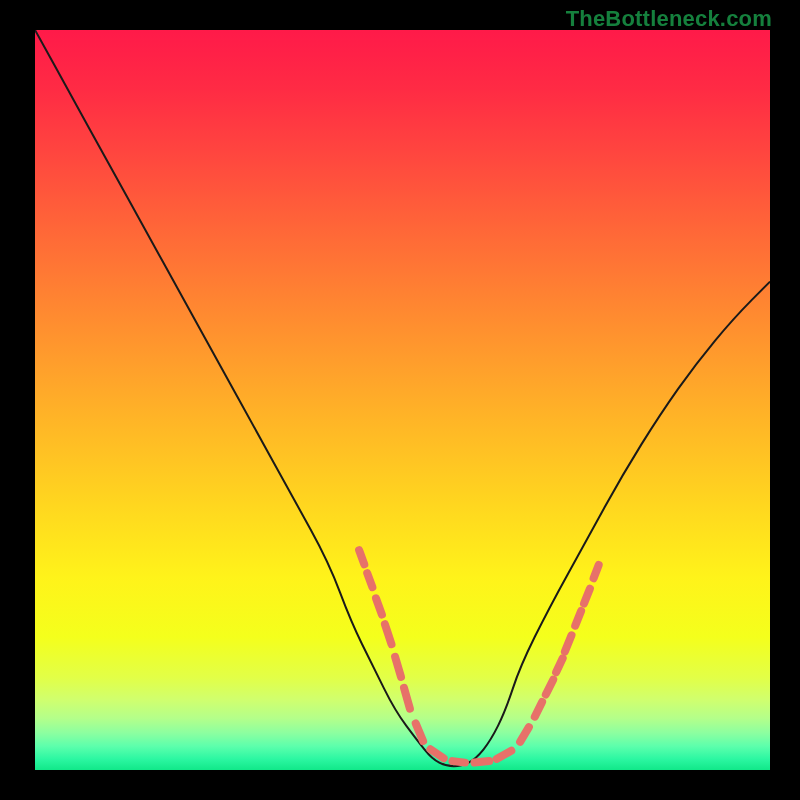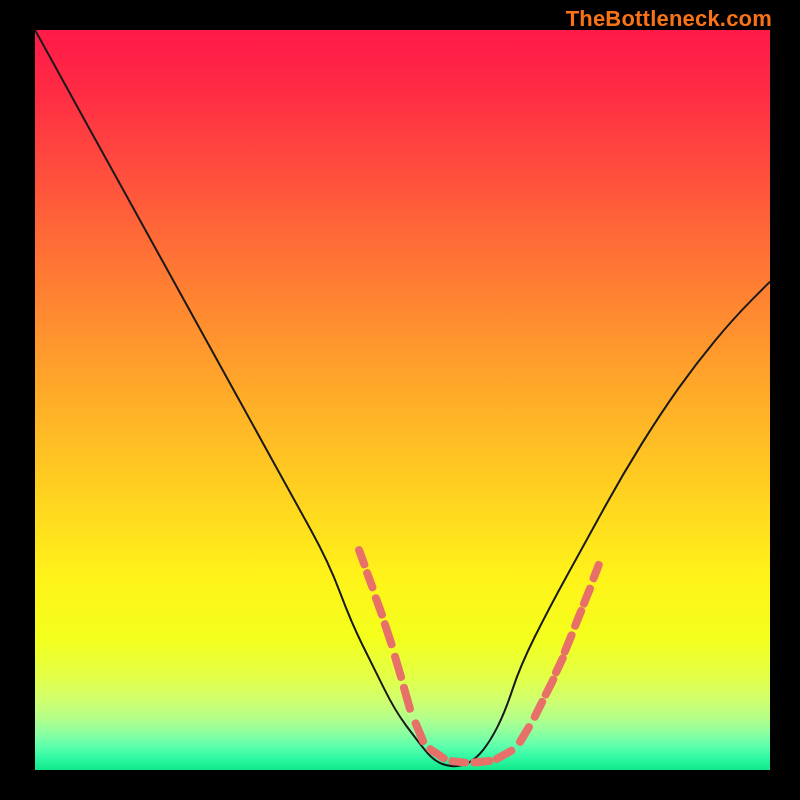--- a/index.html
+++ b/index.html
@@ -17,21 +17,21 @@
     width: 735px;
     height: 740px;
   }
   .watermark {
     position: absolute;
     top: 6px;
     right: 28px;
     font-family: Arial, Helvetica, sans-serif;
     font-size: 22px;
     font-weight: 600;
-    color: #f97316;
+    color: #15803d;
     letter-spacing: 0.2px;
   }
   svg { display: block; }
 </style>
 </head>
 <body>
 
 <div class="watermark">TheBottleneck.com</div>
 
 <div class="frame">

